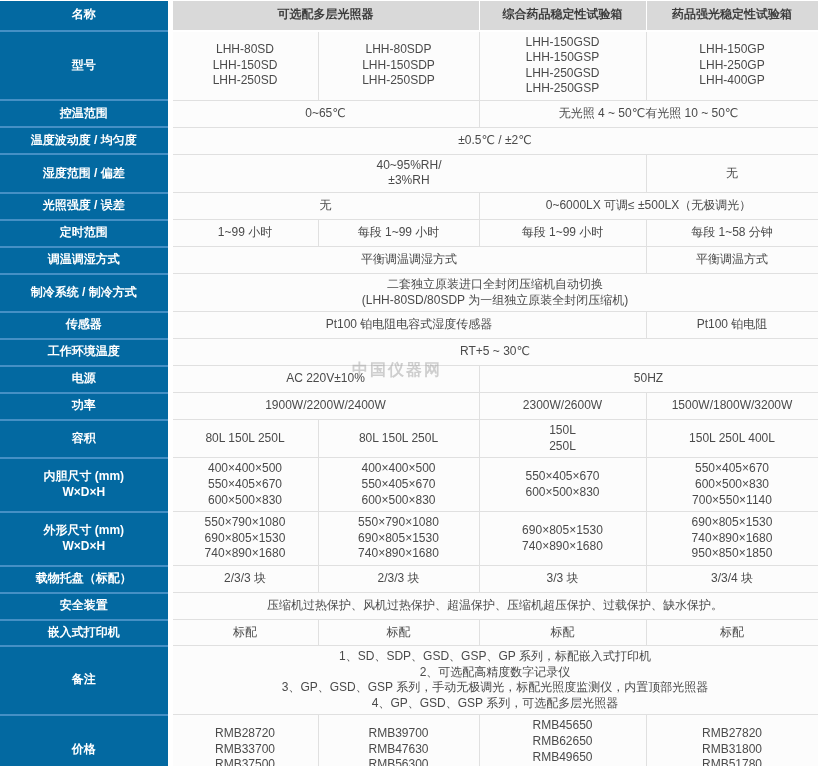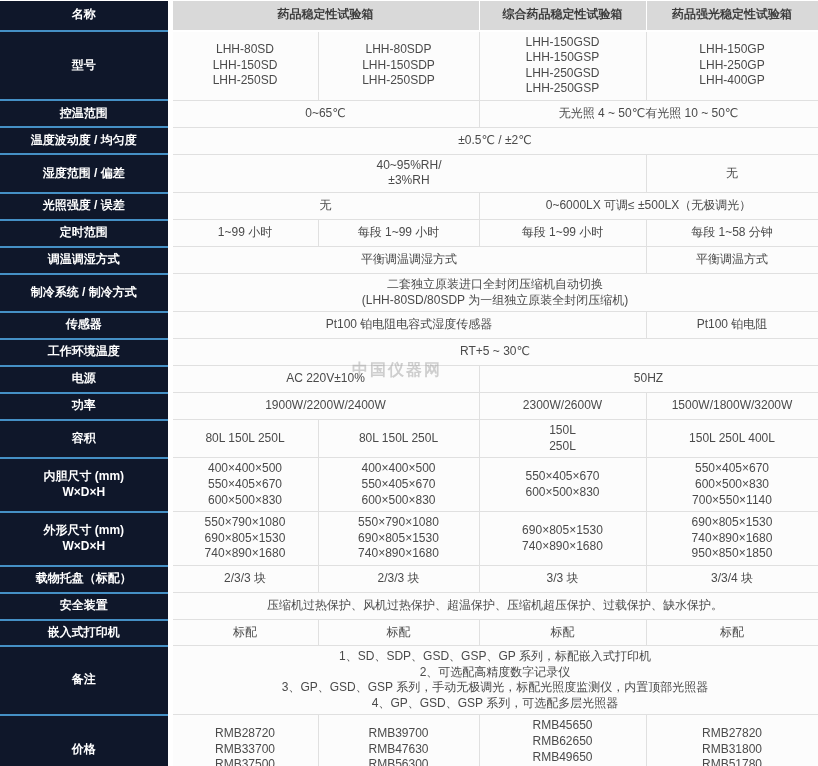--- a/index.html
+++ b/index.html
@@ -2,21 +2,21 @@
 <html><head>
 <meta charset="utf-8">
 <style>
   html,body{margin:0;padding:0;background:#f5f5f5;}
   body{font-family:"Liberation Sans","DejaVu Sans",sans-serif;}
   .page{width:818px;height:766px;background:#ffffff;position:relative;overflow:hidden;}
   table.spec{width:818px;border-collapse:collapse;table-layout:fixed;}
   td{font-size:12px;line-height:1.3;text-align:center;vertical-align:middle;
      white-space:pre-line;padding:3px 3px;box-sizing:border-box;overflow:hidden;}
   
-  td.lbl{background:#0f172a;color:#ffffff;font-weight:bold;
+  td.lbl{background:#0369a1;color:#ffffff;font-weight:bold;
          border-right:5px solid #ffffff;border-bottom:2px solid #4590c5;}
   
   td.hdr{background:#d9d9d9;color:#3c3c3c;font-weight:bold;
          border:1px solid #ffffff;border-bottom:2px solid #ffffff;}
   
   td.dat{background:#fcfcfc;color:#4a4a4a;border:1px solid #e0e0e0;}
   .watermark{position:absolute;left:352px;top:360px;font-size:16px;font-weight:bold;
              color:rgba(150,150,150,0.45);letter-spacing:2px;pointer-events:none;z-index:5;}
 </style>
 </head>
@@ -30,21 +30,21 @@
       <col style="width:170px">
         <col style="width:148px">
         <col style="width:161px">
       <col style="width:167px">
         <col style="width:172px">
     </colgroup>
 
     <tbody>
         <tr style="height:30px">
       <td class="lbl">名称</td>
-      <td class="hdr" colspan="2">药品稳定性试验箱</td>
+      <td class="hdr" colspan="2">可选配多层光照器</td>
       <td class="hdr">综合药品稳定性试验箱</td>
       <td class="hdr">药品强光稳定性试验箱</td>
     </tr>
 
     <tr style="height:60px">
       <td class="lbl">型号</td>
       <td class="dat">LHH-80SD
 LHH-150SD
 LHH-250SD</td>
       <td class="dat">LHH-80SDP

